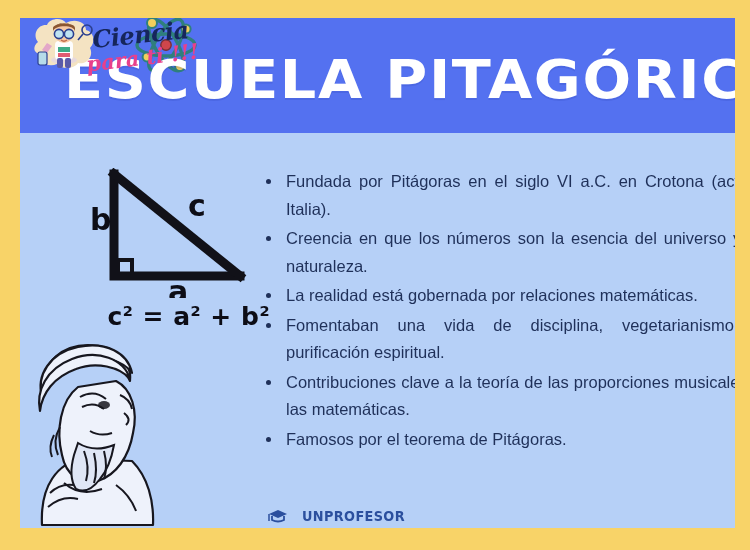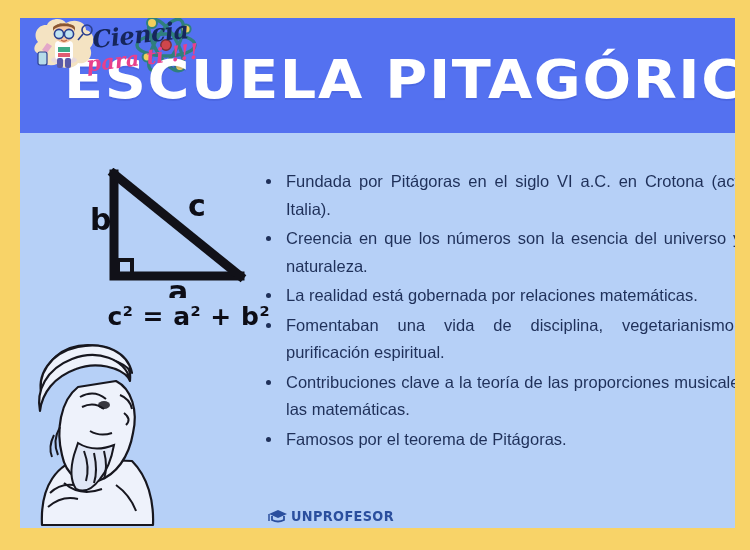--- a/index.html
+++ b/index.html
@@ -206,21 +206,21 @@
     z-index: 9;
   }
 
   
   .footer-brand {
     position: absolute;
     left: 268px;
     top: 508px;
     display: flex;
     align-items: center;
-    gap: 3px;
+    gap: 14px;
     z-index: 5;
     text-align: right;
   }
   .footer-brand-text {
     font-family: "DejaVu Sans", sans-serif;
     font-weight: bold;
     font-size: 14px;
     letter-spacing: 0.4px;
     color: #2b4f9e;
     transform: scaleX(0.92);

